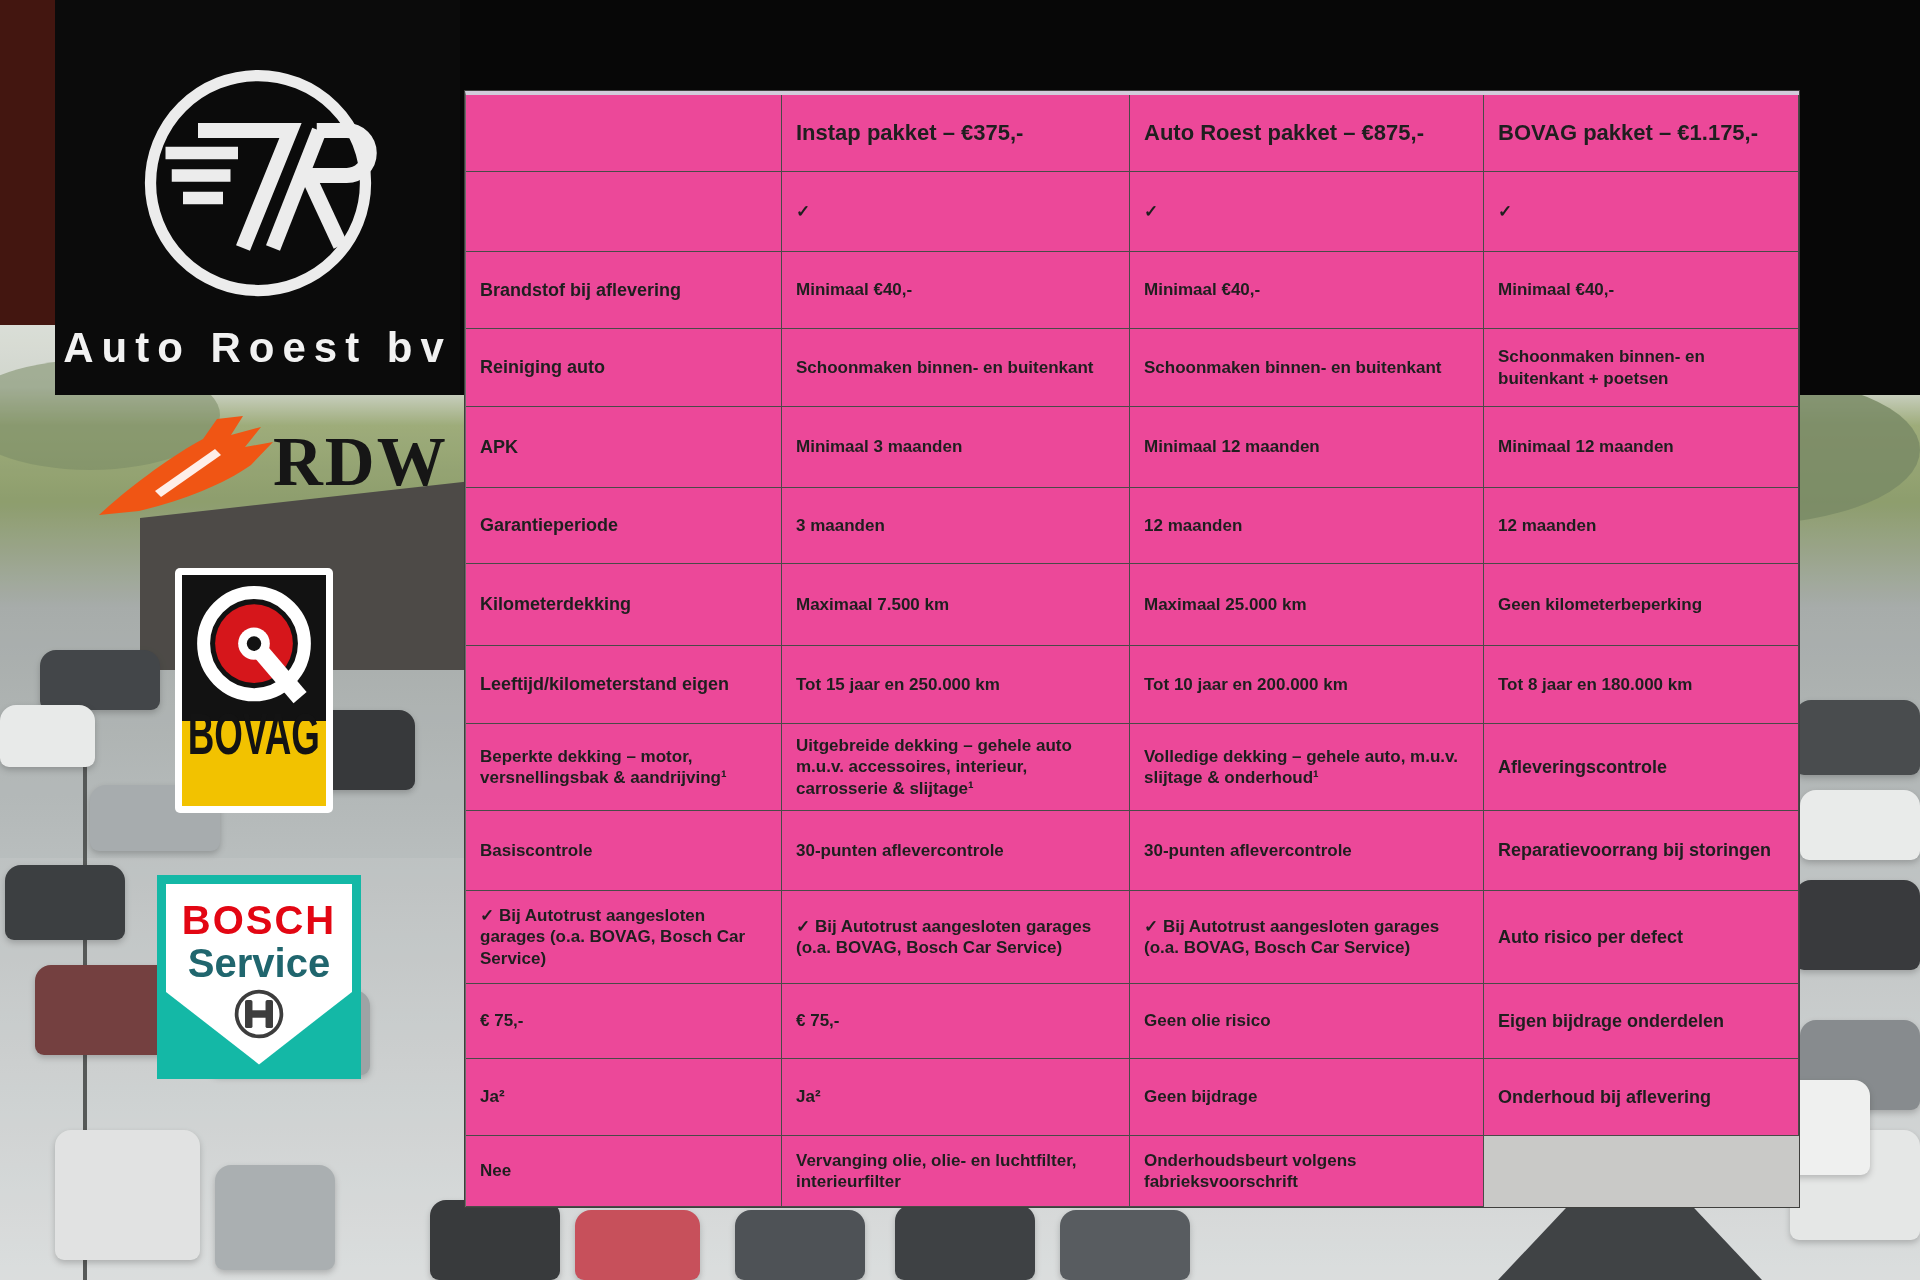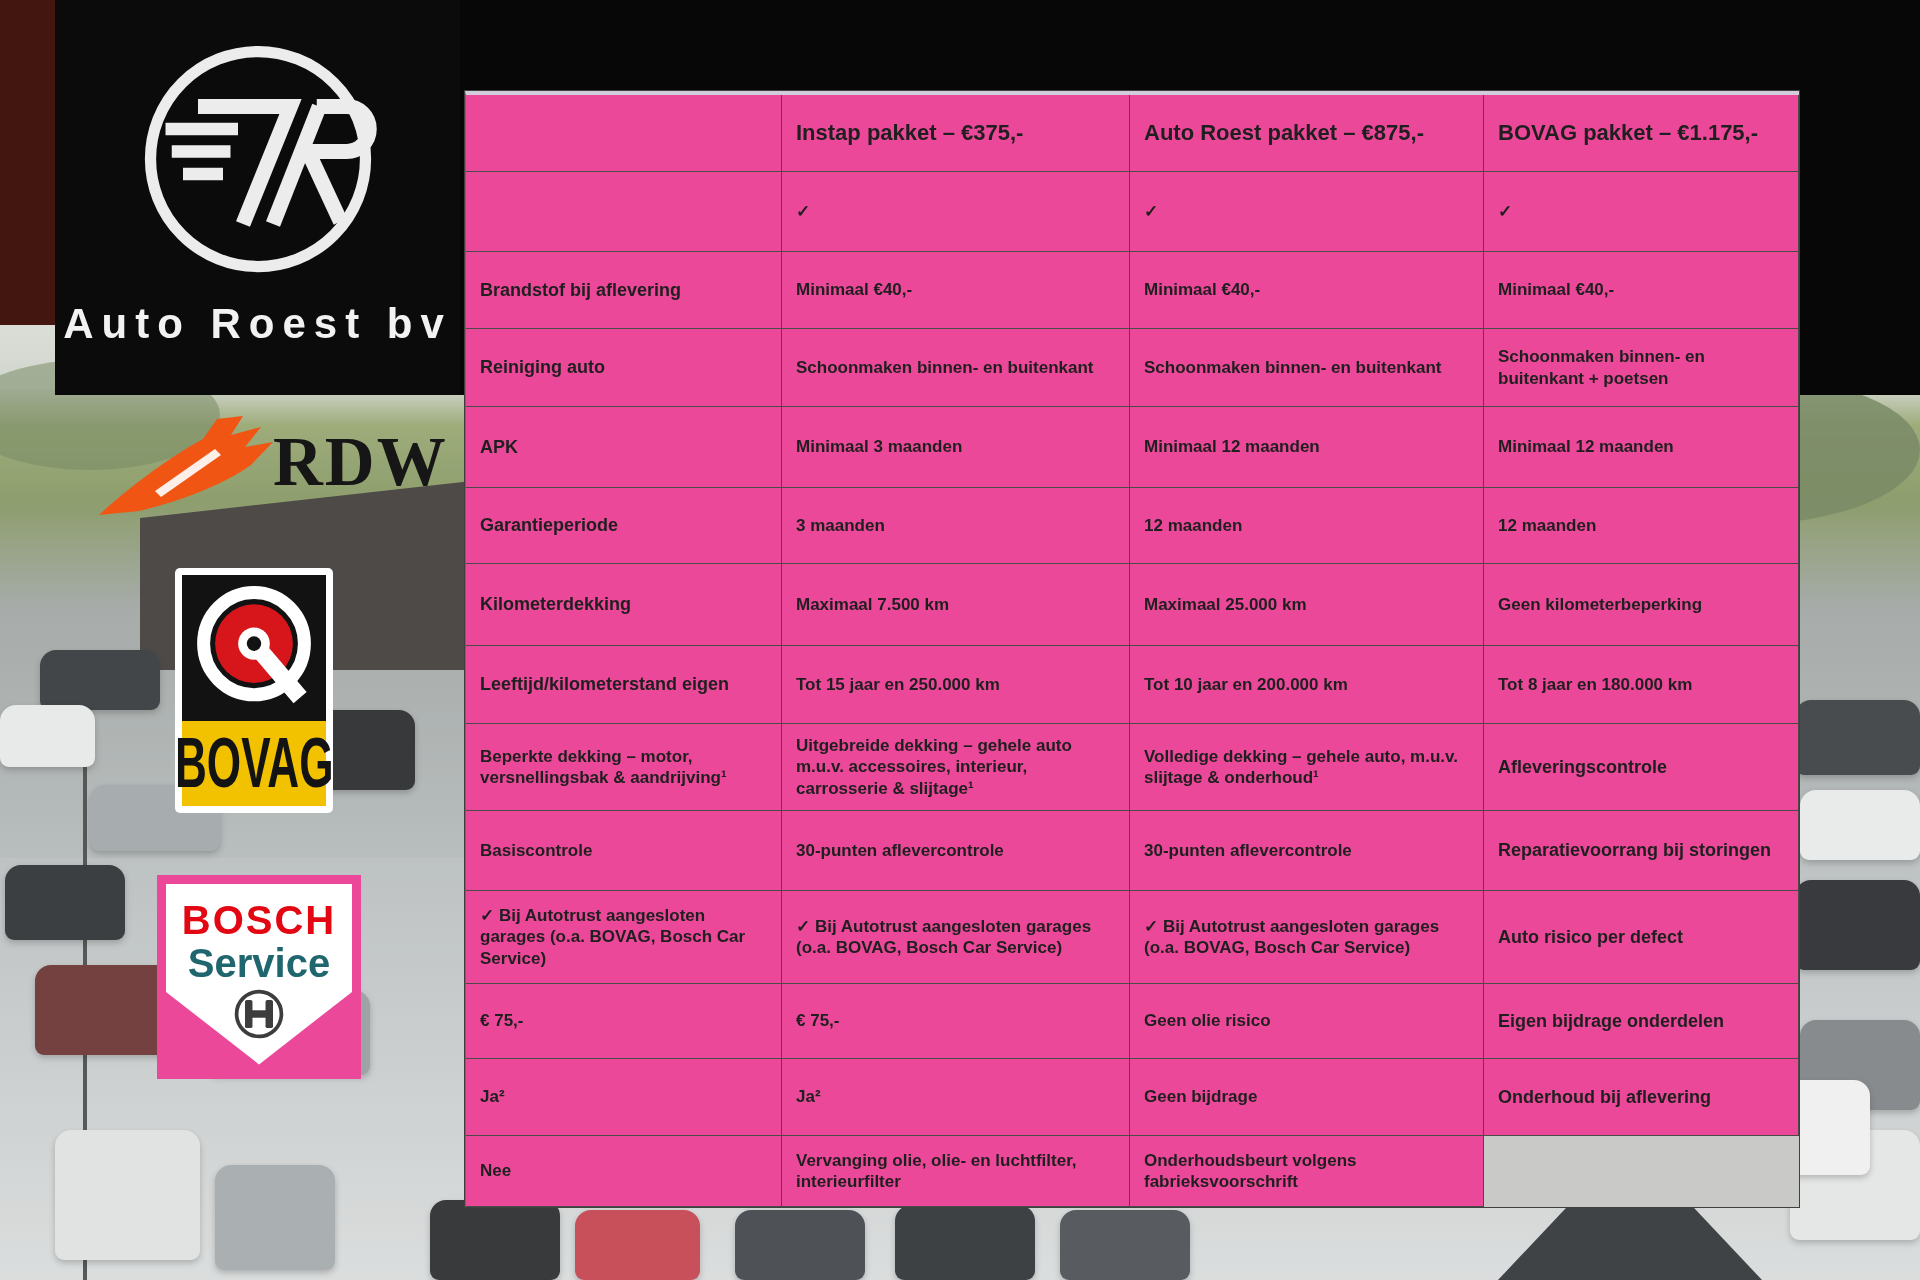--- a/index.html
+++ b/index.html
@@ -46,40 +46,40 @@
   .c21{left:1720px;top:760px;width:150px;height:95px;background:#f0f1f0;}
   .canopy{position:absolute;left:1480px;top:820px;width:300px;height:140px;background:#202326;
     clip-path:polygon(6% 100%,50% 0,94% 100%);}
 
   
   .maroon{position:absolute;left:0;top:0;width:55px;height:325px;background:#431610;}
   .band{position:absolute;left:55px;top:0;width:1865px;height:395px;background:#070707;}
 
   
   .logo-box{position:absolute;left:55px;top:0;width:405px;height:395px;background:#0b0b0b;
-    display:flex;flex-direction:column;align-items:center;justify-content:flex-start;}
+    display:flex;flex-direction:column;align-items:center;justify-content:center;}
   .logo-box svg{margin-top:34px;}
   .wordmark{margin-top:16px;color:#f2f2f2;font-size:42px;font-weight:700;letter-spacing:8px;white-space:nowrap;}
 
   
   .rdw{position:absolute;left:95px;top:415px;width:330px;height:110px;}
   .rdw svg{position:absolute;left:0;top:0;}
   .rdw .rdw-text{position:absolute;left:178px;top:8px;font-family:"Liberation Serif",serif;
     font-weight:700;font-size:69px;color:#161616;letter-spacing:2px;}
 
   
   .bovag{position:absolute;left:175px;top:568px;width:158px;height:245px;background:#fff;
     border-radius:5px;padding:7px;box-sizing:border-box;display:flex;flex-direction:column;}
   .bovag-top{width:100%;height:146px;}
-  .bovag-label{flex:1;background:#f2c200;display:flex;align-items:center;justify-content:center;
-    font-weight:800;font-size:48px;color:#131313;}
+  .bovag-label{flex:1;background:#f2c200;display:flex;justify-content:center;
+    font-weight:800;font-size:40px;color:#131313;}
   .bovag-label span{display:inline-block;transform:scale(.92,1.45);letter-spacing:0px;}
 
   
-  .bosch{position:absolute;left:157px;top:875px;width:204px;height:204px;background:#ec4899;
+  .bosch{position:absolute;left:157px;top:875px;width:204px;height:204px;background:#14b8a6;
     padding:9px;box-sizing:border-box;}
   .bosch-face{width:100%;height:100%;background:#fff;
     clip-path:polygon(0 0,100% 0,100% 58%,50% 97%,0 58%);
     display:flex;flex-direction:column;align-items:center;}
   .bosch-line1{margin-top:14px;color:#e30613;font-weight:800;font-size:40px;letter-spacing:2px;}
   .bosch-line2{margin-top:-2px;color:#20666e;font-weight:700;font-size:40px;}
   .bosch-face svg{margin-top:0px;}
 
   
   .pkg-table{position:absolute;left:465px;top:91px;width:1333px;height:1112px;

